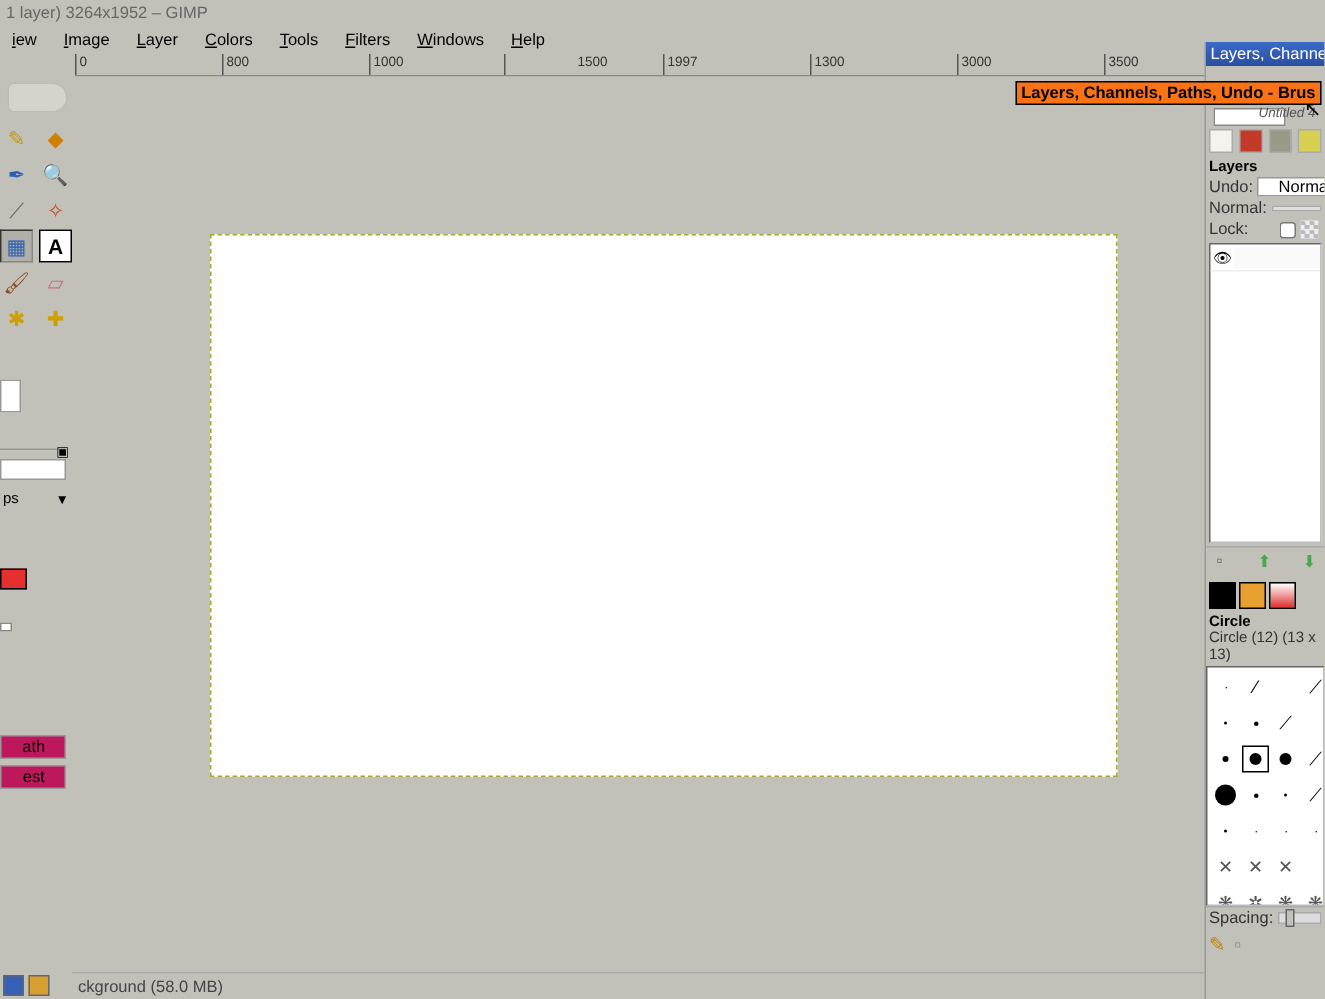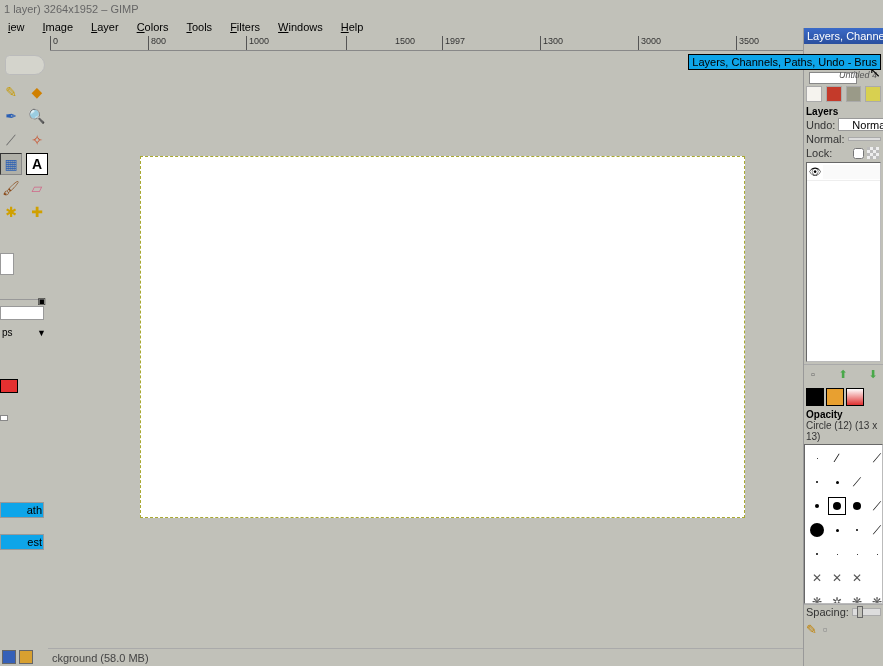--- a/index.html
+++ b/index.html
@@ -9,27 +9,27 @@
   .menubar span { padding: 1px 8px; cursor: default; font-size: 11px; }
   .ruler-h { position: absolute; left: 50px; top: 36px; right: 80px; height: 15px; background: #c1c1b9; border-bottom: 1px solid #888; font-size: 9px; color: #333; overflow: hidden; }
   .ruler-h .tick { position: absolute; top: 0; height: 15px; border-left: 1px solid #555; padding-left: 2px; font-size: 9px; }
   .toolbox { position: absolute; left: 0; top: 51px; width: 50px; background: #c1c1b9; height: 600px; }
   .tool-grid { display: grid; grid-template-columns: 24px 24px; gap: 2px 2px; padding: 2px 0 0 0; }
   .tool { width: 22px; height: 22px; display: flex; align-items: center; justify-content: center; font-size: 14px; cursor: default; }
   .tool.selected { border: 1px inset #888; background: #b0b0a8; }
   .fgbg { position: relative; width: 40px; height: 40px; margin-top: 145px; }
   .fgbg .fg { position: absolute; left: 0; top: 0; width: 18px; height: 14px; background: #e53030; border: 1px solid #000; }
   .option-row { margin-top: 80px; padding: 1px; border: 1px solid #aaa; background: #fff; font-size: 10px; width: 44px; }
-  .option-row.btn { background: #0ea5e9; border: 1px solid #999; margin-top: 16px; text-align:right; padding-left:2px;}
+  .option-row.btn { background: #be185d; border: 1px solid #999; margin-top: 4px; text-align:center; padding-left:2px;}
   .canvas-area { position: absolute; left: 50px; top: 51px; right: 80px; bottom: 30px; background: #c1c1b9; overflow: hidden; }
   .canvas { position: absolute; left: 90px; top: 105px; width: 605px; height: 362px; background: #fff; border: 1px dashed #a8a830; }
   .statusbar { position: absolute; left: 48px; bottom: 0; right: 80px; height: 18px; background: #c1c1b9; border-top: 1px solid #aaa; font-size: 10px; padding-left: 4px; line-height: 18px; color: #444; }
   .sidepanel { position: absolute; right: 0; top: 28px; width: 80px; height: 638px; background: #c1c1b9; border-left: 1px solid #999; }
   .side-title { background: linear-gradient(#3a6ac8,#2a4f9e); color: #fff; font-size: 10px; padding: 2px 3px; white-space: nowrap; overflow: hidden; }
-  .tooltip { position: absolute; right: 2px; top: 54px; background: #0ea5e9; border: 1px solid #000; font-size: 10px; padding: 1px 3px; white-space: nowrap; z-index:50; }
+  .tooltip { position: absolute; right: 2px; top: 54px; background: #f97316; border: 1px solid #000; font-size: 10px; padding: 1px 3px; white-space: nowrap; z-index:50;font-weight:bold; }
   .side-tabs { display: flex; gap: 4px; padding: 6px 2px 4px; }
   .side-tab { width: 16px; height: 16px; border: 1px solid #aaa; }
   .side-label { font-weight: bold; font-size: 10px; padding: 0 2px; }
   .side-row { display: flex; align-items: center; gap: 3px; font-size: 10px; padding: 1px 2px; }
   .side-row label { color: #333; }
   .side-input { flex:1; background:#fff; border:1px solid #999; height:13px; font-size:10px; padding-left:13px; }
   .layer-list { background: #fff; border: 1px inset #bbb; height: 200px; margin: 2px; position:relative; }
   .layer-item { display:flex; align-items:center; height:18px; border-bottom:1px solid #eee;}
   .eye { width:16px; text-align:center; font-size:10px; }
   .swatches { display:flex; gap:2px; padding:3px 2px; }
@@ -62,21 +62,21 @@
     <span><u>T</u>ools</span>
     <span><u>F</u>ilters</span>
     <span><u>W</u>indows</span>
     <span><u>H</u>elp</span>
   </div>
 
 <div class="ruler-h" id="rulerh">
     <div class="tick" style="left: 0px;">0</div>
     <div class="tick" style="left: 98px;">800</div>
     <div class="tick" style="left: 196px;">1000</div>
-    <div class="tick" style="left: 296px; padding-left: 48px;">1500</div>
+    <div class="tick" style="left: 286px; padding-left: 48px;">1500</div>
     <div class="tick" style="left: 392px;">1997</div>
     <div class="tick" style="left: 490px;">1300</div>
     <div class="tick" style="left: 588px;">3000</div>
     <div class="tick" style="left: 686px;">3500</div>
   </div>
 
 <div class="toolbox">
   <div style="height:28px; display:flex; align-items:center; justify-content:center;">
     <div style="width:40px;height:20px;border:1px solid #bbb;border-radius:9px 20px 20px 9px; background:#d4d4cc;"></div>
   </div>
@@ -176,21 +176,21 @@
       <div class="act" style="color: rgb(74, 168, 74);">⬆</div>
       <div class="act" style="color: rgb(74, 168, 74);">⬇</div>
     </div>
 
   <div class="swatches" id="swatches">
       <div class="swatch" style="background: rgb(0, 0, 0);"></div>
       <div class="swatch" style="background: rgb(232, 160, 48);"></div>
       <div class="swatch" style="background: linear-gradient(rgb(255, 255, 255), rgb(224, 48, 48));"></div>
     </div>
 
-  <div class="side-label">Opacity</div>
+  <div class="side-label">Circle</div>
   <div class="bc">Circle (12) (13 x 13)</div>
 
   <div class="brush-area">
     <div class="brush-grid" id="brushgrid">
         <div class="brush">
           <div class="dot" style="width: 1px; height: 1px;"></div>
         </div>
         <div class="brush scratch" style="color: rgb(0, 0, 0);">∕</div>
         <div class="brush"></div>
         <div class="brush scratch" style="color: rgb(0, 0, 0);">⟋</div>

